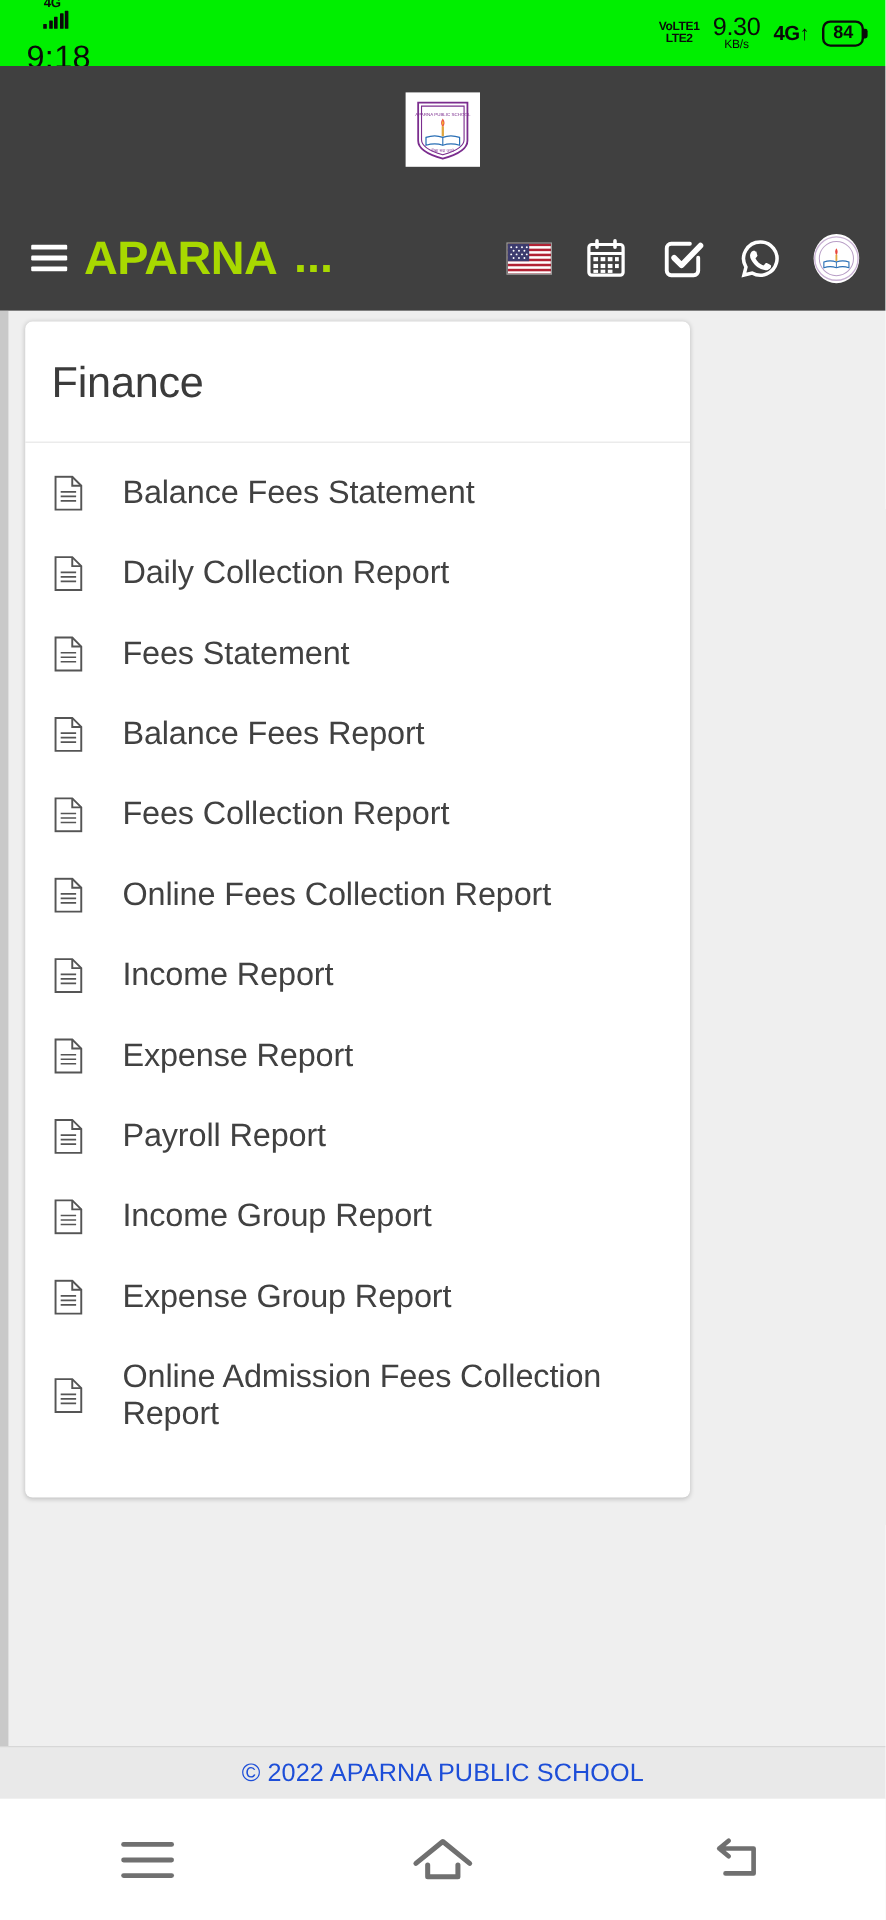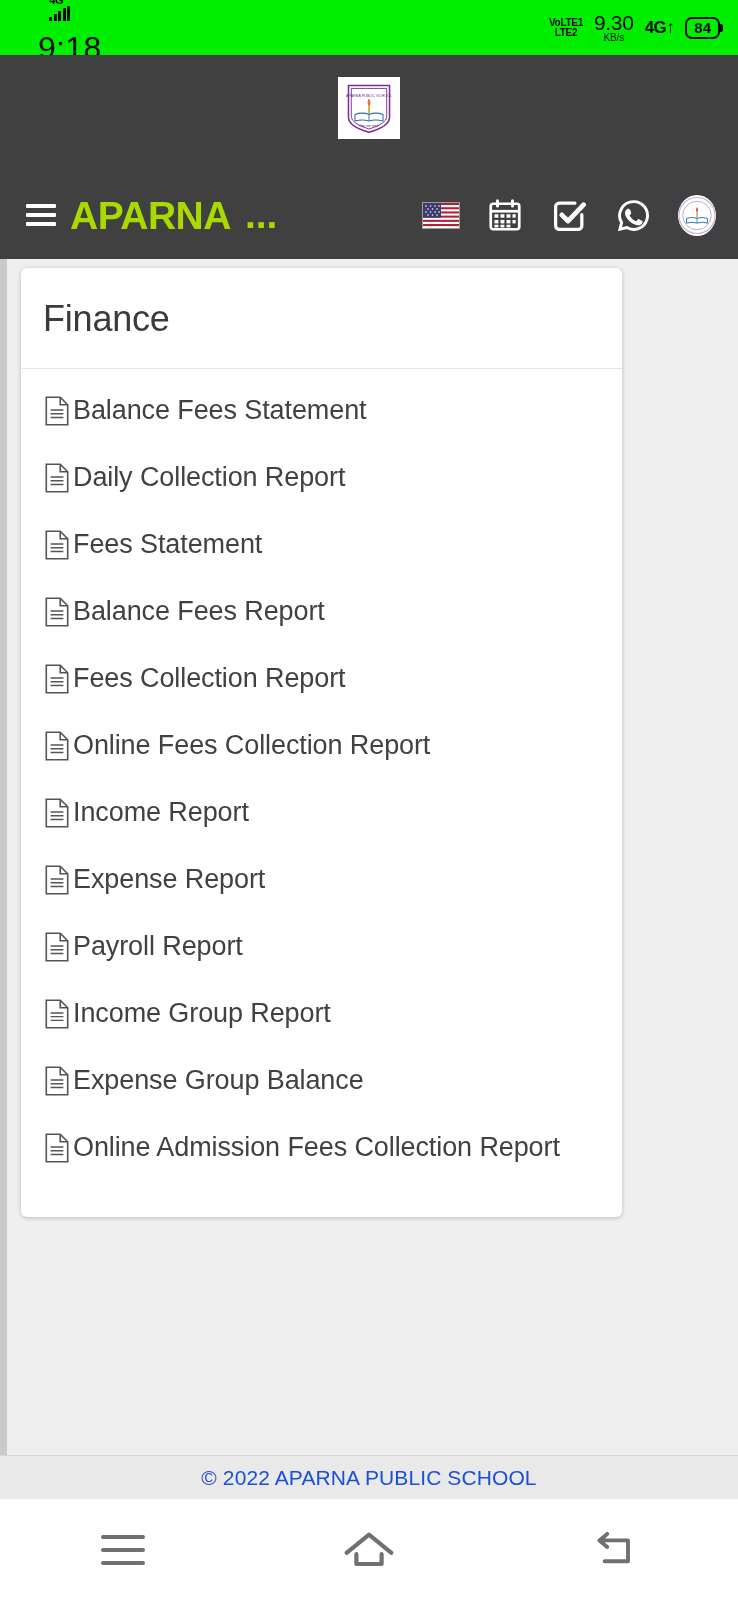--- a/index.html
+++ b/index.html
@@ -21,21 +21,21 @@
   .sb-right { display:flex; align-items:center; gap:11px; }
   .sig { display:flex; align-items:flex-end; gap:2px; position:relative; padding-top:11px; }
   .sig .bars { display:flex; align-items:flex-end; gap:1.5px; height:15px; }
   .sig .bars i { display:block; width:3px; background:#0a0a0a; border-radius:.5px; }
   .sig .bars i:nth-child(1){height:4px}
   .sig .bars i:nth-child(2){height:7px}
   .sig .bars i:nth-child(3){height:10px}
   .sig .bars i:nth-child(4){height:13px}
   .sig .bars i:nth-child(5){height:15px}
   .sig .tag { position:absolute; top:0; left:0; font-size:11px; font-weight:bold; letter-spacing:-.3px; line-height:11px; }
-  .clock { font-size:32px; letter-spacing:.3px; margin-left:20px; }
+  .clock { font-size:27px; letter-spacing:.3px; margin-left:4px; }
   .wa-small { width:20px; height:20px; }
   .volte { font-size:10px; font-weight:bold; line-height:10px; text-align:center; letter-spacing:-.3px; }
   .netspeed { text-align:center; line-height:1; }
   .netspeed .val { font-size:21px; letter-spacing:-.3px; }
   .netspeed .unit { font-size:10px; letter-spacing:-.2px; }
   .g4up { font-size:17px; font-weight:600; letter-spacing:-.5px; }
   .batt {
     border:2.5px solid #0a0a0a; border-radius:7px; padding:1px 7px;
     font-size:15px; font-weight:bold; line-height:16px; position:relative;
   }
@@ -66,29 +66,29 @@
   .flag { width:42px; height:27px; position:relative; overflow:hidden; border:1px solid #9a9a9a; }
   .avatar-circle {
     width:41px; height:41px; border-radius:50%; background:#fff;
     display:flex; align-items:center; justify-content:center; overflow:hidden;
   }
 
   
   .page { flex:1 1 auto; background:#efefef; position:relative; overflow:hidden; }
   .scrollbar { position:absolute; left:0; top:0; width:7px; height:100%; background:#c9c9c9; }
   .card {
-    position:absolute; left:21px; top:9px; width:601px;
+    position:absolute; left:21px; top:9px; width:554px;
     background:#ffffff; border-radius:6px;
     box-shadow:0 1px 4px rgba(0,0,0,.22);
   }
   .card-head { padding:30px 22px 28px 22px; border-bottom:1px solid #e6e6e6; }
   .card-title { font-size:36px; color:#3b3b3b; font-weight:normal; letter-spacing:-.2px; }
   .list { padding:8px 0 36px 0; }
   .list-item {
-    display:flex; align-items:center; gap:3px;
+    display:flex; align-items:center; gap:32px;
     padding:18px 22px 18px 23px;
   }
   .doc-icon { width:26px; height:30px; flex:0 0 26px; }
   .list-label { font-size:27px; color:#414141; letter-spacing:-.1px; }
 
   
   .footer {
     flex:0 0 44px; background:#e9e9e9; border-top:1px solid #d7d7d7;
     display:flex; align-items:center; justify-content:center;
   }
@@ -381,21 +381,21 @@
         </div>
 
         <div class="list-item">
           <span class="doc-icon">
             <svg viewBox="0 0 24 28" width="26" height="30">
                 <path d="M2 1.2 h13 l7 7 v18.6 H2 z" fill="#fff" stroke="#555" stroke-width="1.5"></path>
                 <path d="M15 1.2 v7 h7" fill="none" stroke="#555" stroke-width="1.5"></path>
                 <path d="M6 13 h12 M6 16.5 h12 M6 20 h12" stroke="#555" stroke-width="1.3"></path>
               </svg>
           </span>
-          <span class="list-label">Expense Group Balance</span>
+          <span class="list-label">Expense Group Report</span>
         </div>
 
         <div class="list-item">
           <span class="doc-icon">
             <svg viewBox="0 0 24 28" width="26" height="30">
                 <path d="M2 1.2 h13 l7 7 v18.6 H2 z" fill="#fff" stroke="#555" stroke-width="1.5"></path>
                 <path d="M15 1.2 v7 h7" fill="none" stroke="#555" stroke-width="1.5"></path>
                 <path d="M6 13 h12 M6 16.5 h12 M6 20 h12" stroke="#555" stroke-width="1.3"></path>
               </svg>
           </span>

